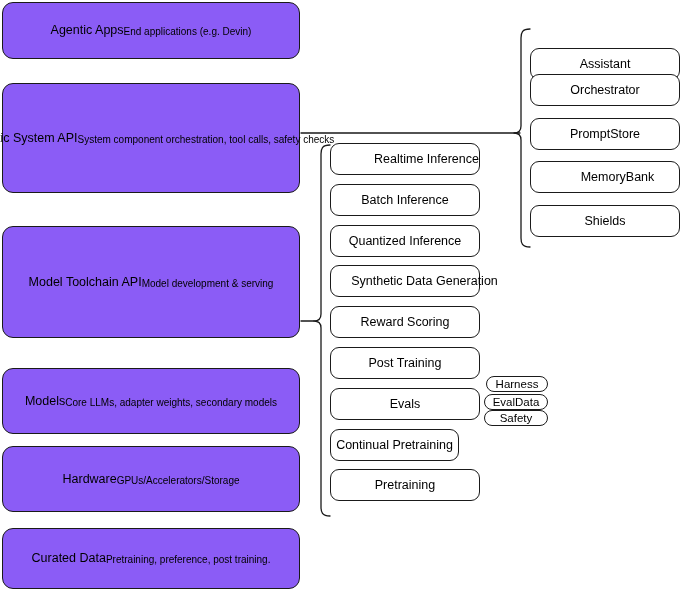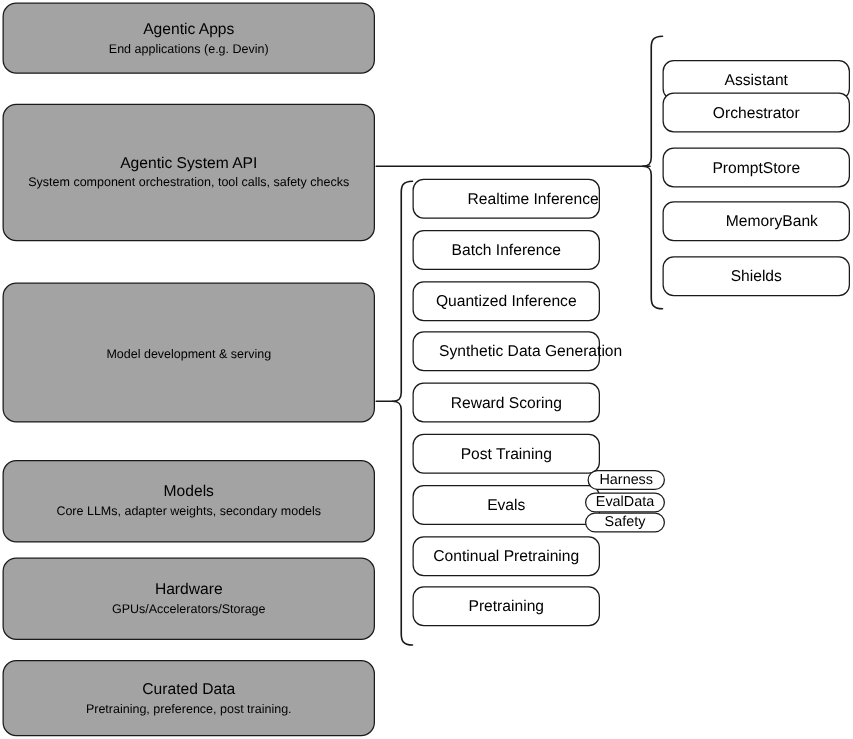--- a/index.html
+++ b/index.html
@@ -16,23 +16,22 @@
     width: 682px;
     height: 591px;
     background: #ffffff;
     overflow: hidden;
   }
   .box {
     position: absolute;
     box-sizing: border-box;
     border: 1.3px solid #1a1a1a;
     border-radius: 11px;
-    background: #a3a3a3;
+    background: #8b5cf6;
     display: flex;
-    flex-direction: column;
     align-items: center;
     justify-content: center;
     text-align: center;
     z-index: 3;
   }
   .box .title {
     font-size: 12.5px;
     line-height: 15px;
     color: #000;
     white-space: nowrap;
@@ -66,20 +65,21 @@
     border: 1.3px solid #1a1a1a;
     border-radius: 999px;
     background: #ffffff;
     display: flex;
     align-items: center;
     justify-content: center;
     font-size: 11.5px;
     color: #000;
     white-space: nowrap;
     z-index: 6;
+    margin-left: 16px;
   }
   .svg-layer {
     position: absolute;
     left: 0;
     top: 0;
     width: 682px;
     height: 591px;
     z-index: 2;
     pointer-events: none;
   }
@@ -118,20 +118,21 @@
     <div class="title">Agentic Apps</div>
     <div class="subtitle">End applications (e.g. Devin)</div>
   </div>
 
   <div class="box" style="left:2px; top:83px; width:298px; height:110px;">
     <div class="title">Agentic System API</div>
     <div class="subtitle">System component orchestration, tool calls, safety checks</div>
   </div>
 
   <div class="box" style="left:2px; top:226px; width:298px; height:112px;">
+    <div class="title">Model Toolchain API</div>
     <div class="subtitle">Model development &amp; serving</div>
   </div>
 
   <div class="box" style="left:2px; top:368px; width:298px; height:66px;">
     <div class="title">Models</div>
     <div class="subtitle">Core LLMs, adapter weights, secondary models</div>
   </div>
 
   <div class="box" style="left:2px; top:446px; width:298px; height:66px;">
     <div class="title">Hardware</div>
@@ -157,21 +158,21 @@
   </div>
   <div class="chip" style="left:330px; top:306px; width:150px; height:32px;">
     <span>Reward Scoring</span>
   </div>
   <div class="chip" style="left:330px; top:347px; width:150px; height:32px;">
     <span>Post Training</span>
   </div>
   <div class="chip" style="left:330px; top:388px; width:150px; height:32px;">
     <span>Evals</span>
   </div>
-  <div class="chip" style="left:330px; top:429px; width:150px; height:32px;">
+  <div class="chip" style="left:330px; top:429px; width:129px; height:32px;">
     <span>Continual Pretraining</span>
   </div>
   <div class="chip" style="left:330px; top:469px; width:150px; height:32px;">
     <span>Pretraining</span>
   </div>
 
   <div class="pill" style="left:470px; top:376px; width:62px; height:16px;">
     <span>Harness</span>
   </div>
   <div class="pill" style="left:468px; top:394px; width:64px; height:16px;">

